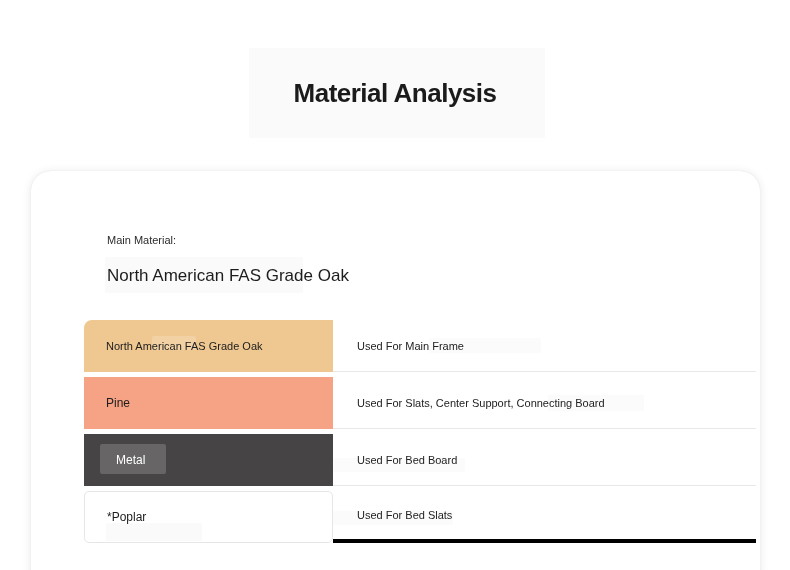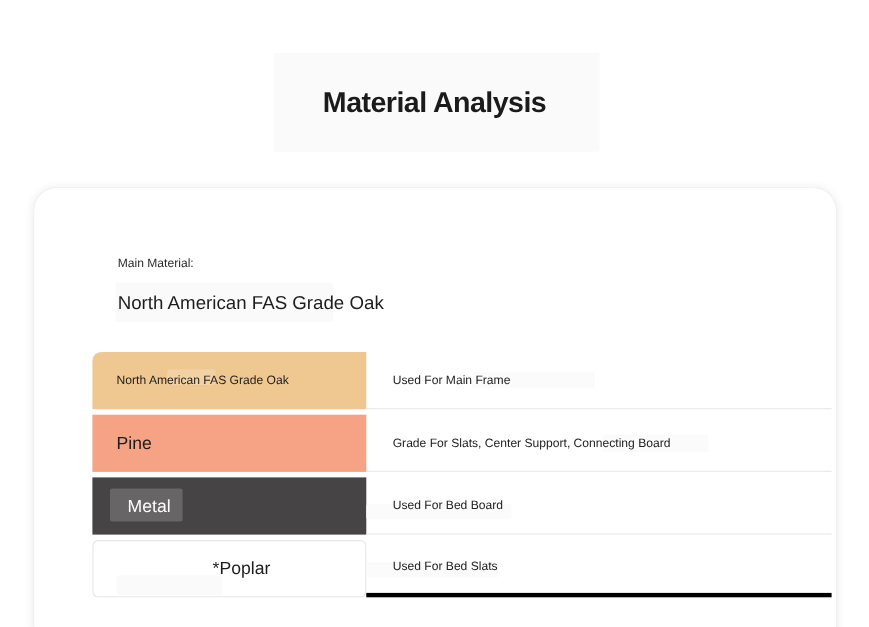--- a/index.html
+++ b/index.html
@@ -106,37 +106,36 @@
     flex: 0 0 249px;
     display: flex;
     align-items: center;
     padding-left: 22px;
     box-sizing: border-box;
     font-size: 11px;
     line-height: 13px;
     color: #1d1d1d;
   }
   .mat-name.big {
-    font-size: 16px;
+    font-size: 12px;
     line-height: 19px;
   }
   .mat-name .nm {
     position: relative;
     z-index: 2;
   }
 
   .row-oak   .mat-name { background: #efc891; border-top-left-radius: 8px; }
   .row-pine  .mat-name { background: #f5a285; }
   .row-metal .mat-name { background: #464444; color: #ffffff; padding-left: 32px; }
   .row-poplar .mat-name {
     background: #ffffff;
     border: 1px solid #e6e6e6;
     border-radius: 5px;
     box-sizing: border-box;
-    justify-content: center;
   }
 
   .mat-desc {
     flex: 1;
     display: flex;
     align-items: center;
     padding-left: 24px;
     box-sizing: border-box;
     font-size: 11px;
     line-height: 14px;
@@ -191,21 +190,21 @@
         <span class="dsc">Used For Main Frame</span>
       </div>
     </div>
 
     <div class="mat-row row-pine">
       <div class="mat-name big">
         <span class="nm">Pine</span>
       </div>
       <div class="mat-desc">
         <span class="desc-ghost" style="left:215px; top:18px; width:96px; height:16px;"></span>
-        <span class="dsc">Grade For Slats, Center Support, Connecting Board</span>
+        <span class="dsc">Used For Slats, Center Support, Connecting Board</span>
       </div>
     </div>
 
     <div class="mat-row row-metal">
       <div class="mat-name big">
         <span class="name-ghost" style="left:16px; top:10px; width:66px; height:30px;"></span>
         <span class="nm">Metal</span>
       </div>
       <div class="mat-desc">
         <span class="desc-ghost" style="left:0px; top:24px; width:132px; height:14px;"></span>

